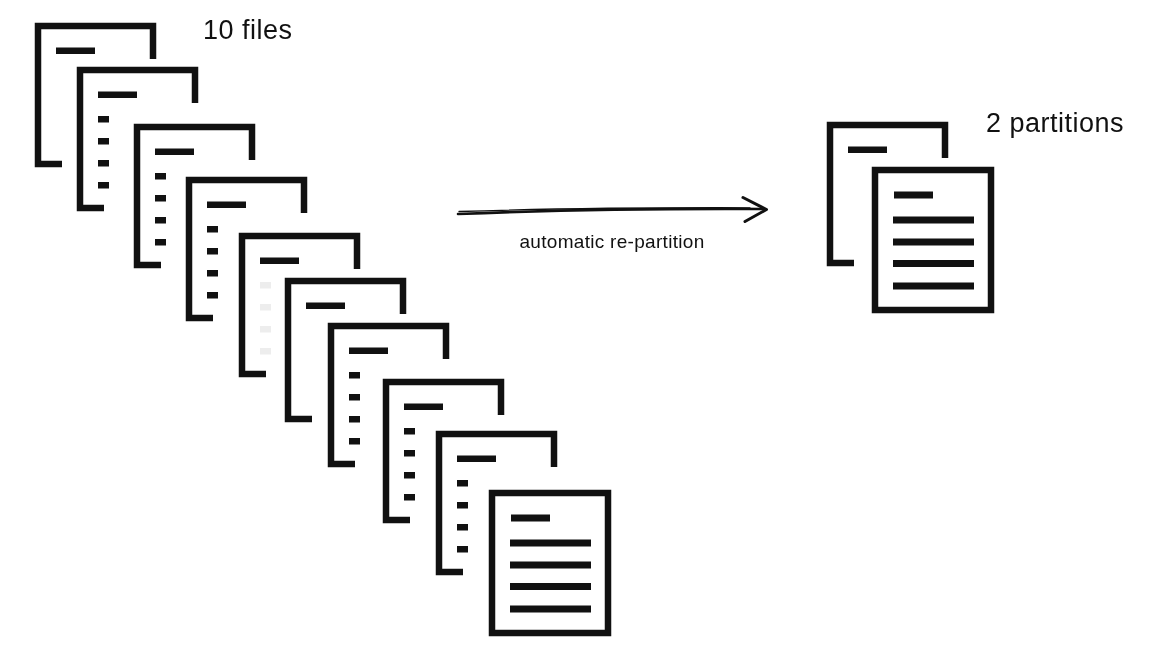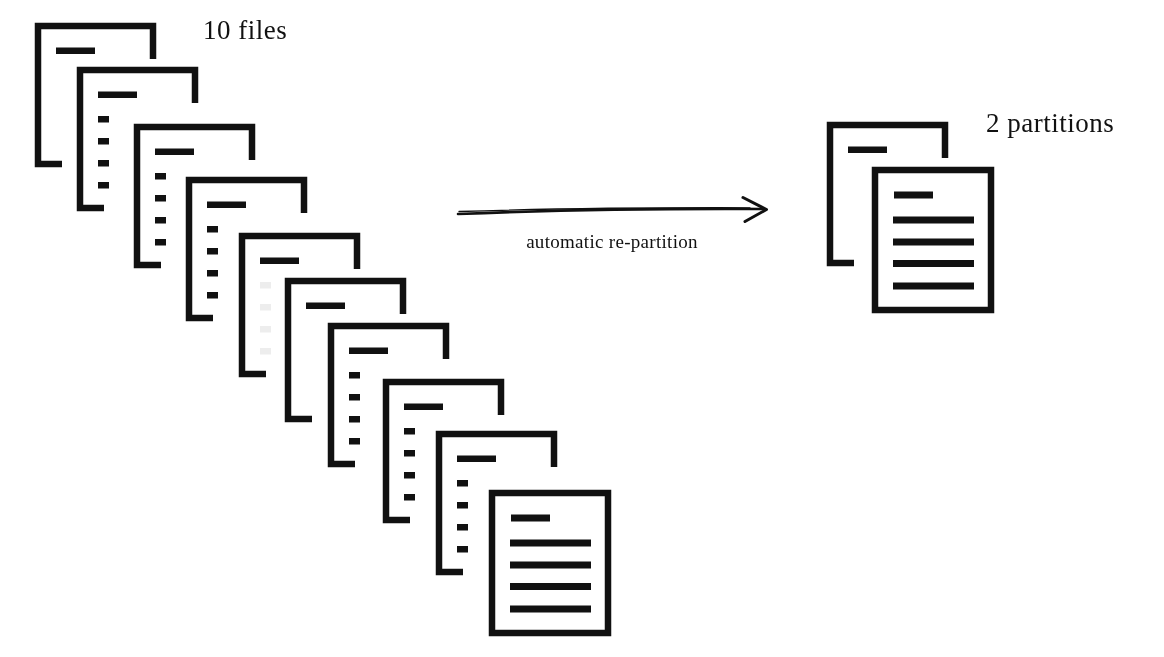--- a/index.html
+++ b/index.html
@@ -1,20 +1,20 @@
 <!DOCTYPE html>
 <html style="--ink: #111111; --bg: #ffffff; --faint: #ededed;"><head>
 <meta charset="utf-8">
 <style>
   :root { --ink:#111111; --bg:#ffffff; --faint:#ededed; }
   html,body { margin:0; padding:0; background:var(--bg); }
   .canvas {
     position:relative; width:1164px; height:657px;
     background:var(--bg); overflow:hidden;
-    font-family:Liberation Serif, serif;
+    font-family:Liberation Sans, sans-serif;
   }
   svg { position:absolute; left:0; top:0; }
   .outline { fill:none; stroke:var(--ink); stroke-width:6.5; stroke-linejoin:miter; stroke-linecap:butt; }
   .sheet   { fill:var(--bg); stroke:var(--ink); stroke-width:6.5; stroke-linejoin:miter; }
   .bar     { fill:var(--ink); }
   .fill-ink   { fill:var(--ink); }
   .fill-faint { fill:var(--faint); }
   .arrow-line { fill:none; stroke:var(--ink); stroke-width:2.6; stroke-linecap:round; }
   .arrow-overdraw { fill:none; stroke:var(--ink); stroke-width:1.3; stroke-linecap:round; }
   .arrow-head { fill:none; stroke:var(--ink); stroke-width:3; stroke-linecap:round; stroke-linejoin:round; }

